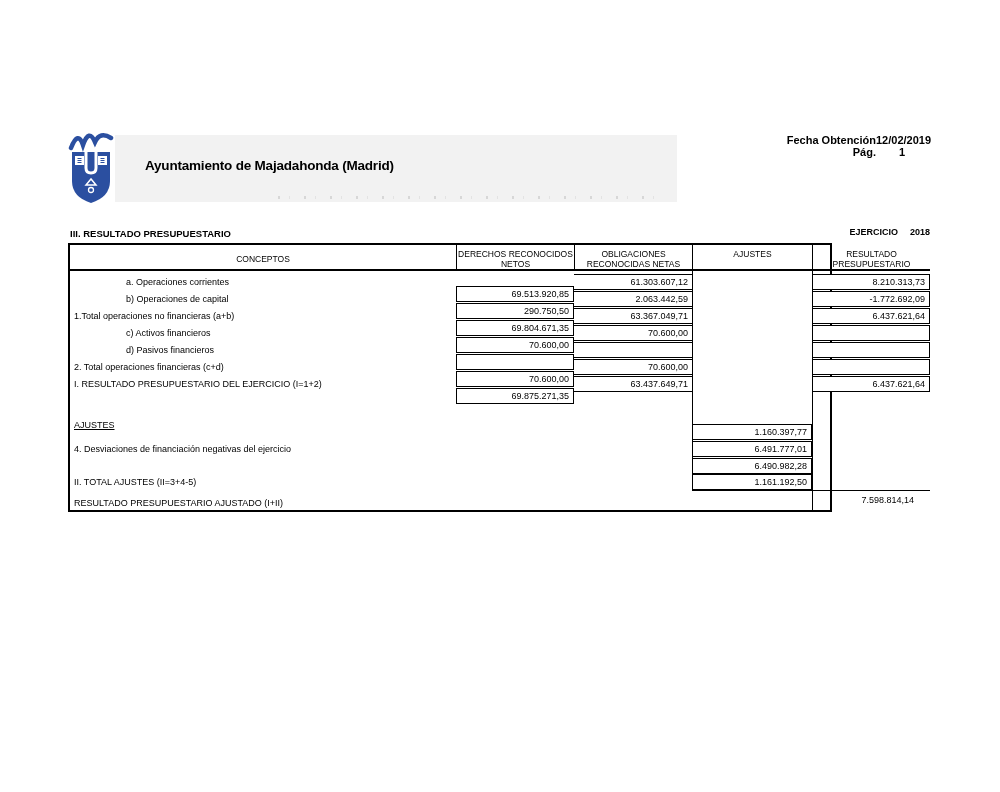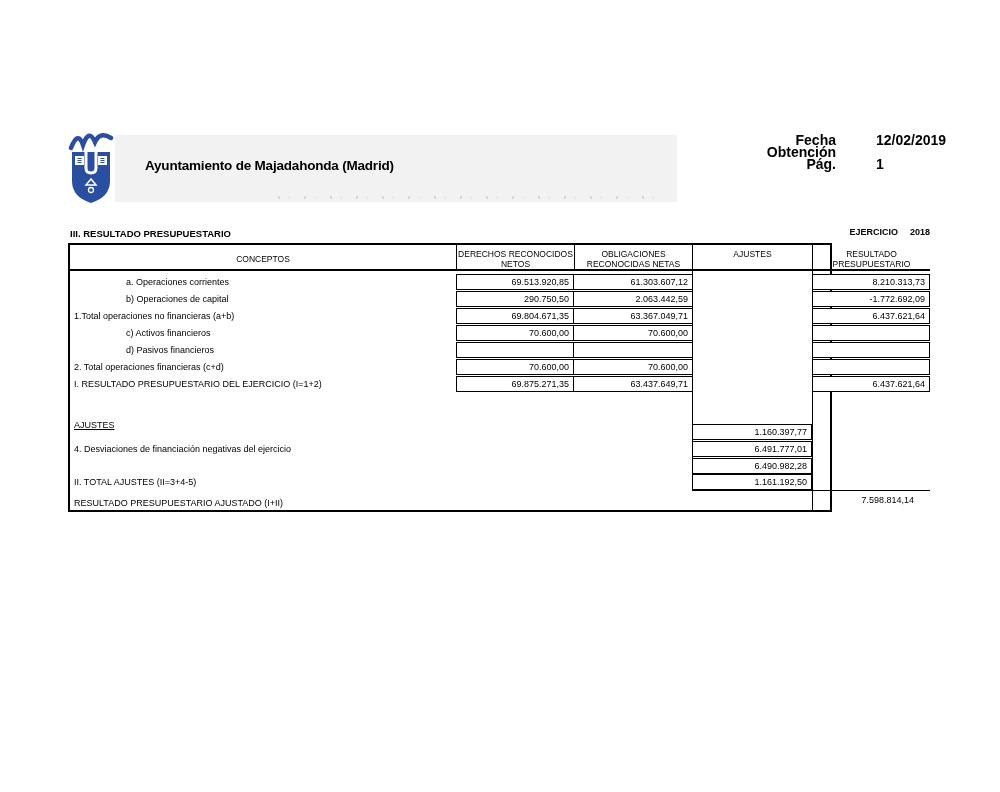--- a/index.html
+++ b/index.html
@@ -7,24 +7,24 @@
     position:relative;width:1000px;height:792px;background:#ffffff;
     font-family:"Liberation Sans","DejaVu Sans",sans-serif;color:#000;
     overflow:hidden;
   }
   
   .gray-band{position:absolute;left:115px;top:135px;width:562px;height:67px;background:#f2f2f2;}
   .crest{position:absolute;left:68px;top:127px;width:46px;height:78px;}
   .org-title{position:absolute;left:145px;top:158px;font-size:13.5px;font-weight:bold;letter-spacing:-0.2px;}
   .faded-print{position:absolute;left:278px;top:196px;width:388px;height:3px;
     background:repeating-linear-gradient(90deg,#d7d7d7 0 2px,transparent 2px 11px, #e3e3e3 11px 12px, transparent 12px 26px);}
-  .meta{position:absolute;left:780px;top:134px;width:148px;font-size:14px;font-weight:bold;line-height:12px;}
+  .meta{position:absolute;left:780px;top:134px;width:148px;font-size:11px;font-weight:bold;line-height:12px;}
   .meta-row{display:flex;justify-content:flex-end;}
   .meta-label{text-align:right;}
-  .meta-value{width:52px;text-align:left;margin-left:40px;}
+  .meta-value{width:52px;text-align:center;}
   
   .sec-title{position:absolute;left:70px;top:228px;font-size:9.5px;font-weight:bold;}
   .ejercicio{position:absolute;left:730px;top:227px;width:200px;display:flex;justify-content:flex-end;gap:12px;font-size:9px;font-weight:bold;}
   
   .rtable{position:absolute;left:68px;top:243px;width:764px;height:269px;border:2px solid #000;box-sizing:border-box;font-size:9px;}
   .thead{position:absolute;left:0;top:0;width:860px;height:26px;border-bottom:2px solid #000;box-sizing:border-box;}
   .th{position:absolute;top:0;height:26px;box-sizing:border-box;display:flex;align-items:center;justify-content:center;
       text-align:center;font-size:8.5px;line-height:10px;padding-top:1px;}
   .th.c0{left:0;width:386px;}
   .th.c1{left:386px;width:118px;border-left:1px solid #000;}
@@ -32,21 +32,21 @@
   .th.c3{left:622px;width:120px;border-left:1px solid #000;align-items:flex-start;padding-top:4px;}
   .th.c4{left:742px;width:118px;border-left:1px solid #000;}
   .vline{position:absolute;width:1px;background:#000;}
   .vl-aj-left{left:622px;top:26px;height:219px;}
   .vl-res-left{left:742px;top:26px;height:239px;}
   .hl-aj-bottom{position:absolute;left:622px;top:245px;width:238px;height:1px;background:#000;}
   .concept{position:absolute;left:0;height:16px;line-height:16px;padding-left:4px;white-space:nowrap;}
   .concept.indent{padding-left:36px;margin-left:20px;}
   .cell{position:absolute;height:16px;line-height:14px;box-sizing:border-box;border:1px solid #000;
         text-align:right;padding-right:4px;background:#fff;}
-  .cell.de{left:386px;width:118px;}
+  .cell.de{left:386px;width:118px;margin-top:12px;}
   .cell.ob{left:504px;width:119px;border-left:none;text-align:right;}
   .cell.re{left:742px;width:118px;}
   .cell.aj{left:622px;width:120px;}
   .ajustes-hdr{position:absolute;left:4px;top:172px;height:16px;line-height:16px;text-decoration:underline;}
   .final-res{position:absolute;left:742px;top:245px;width:118px;height:20px;line-height:20px;
              box-sizing:border-box;text-align:right;padding-right:16px;}
   .r0{top:29px;} .r1{top:46px;} .r2{top:63px;} .r3{top:80px;} .r4{top:97px;} .r5{top:114px;} .r6{top:131px;}
   .a0{top:179px;} .a1{top:196px;} .a2{top:213px;} .a3{top:229px;}
   .fr{top:250px;}
 </style>

